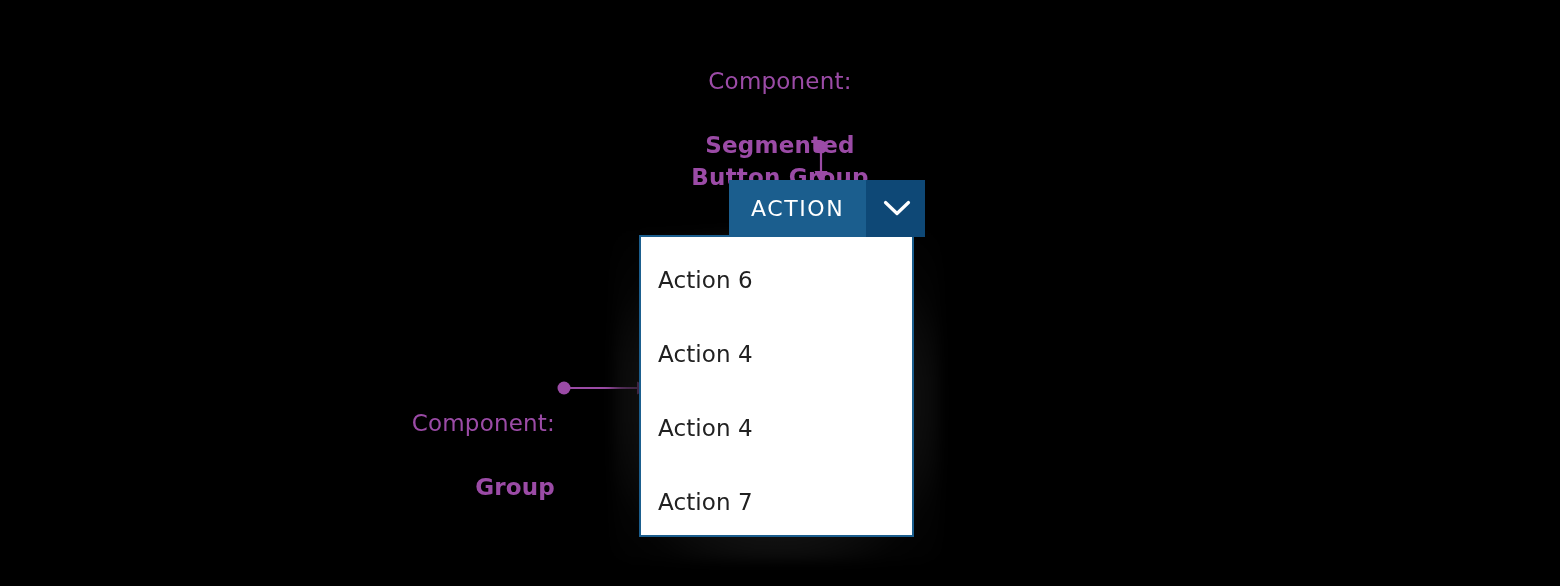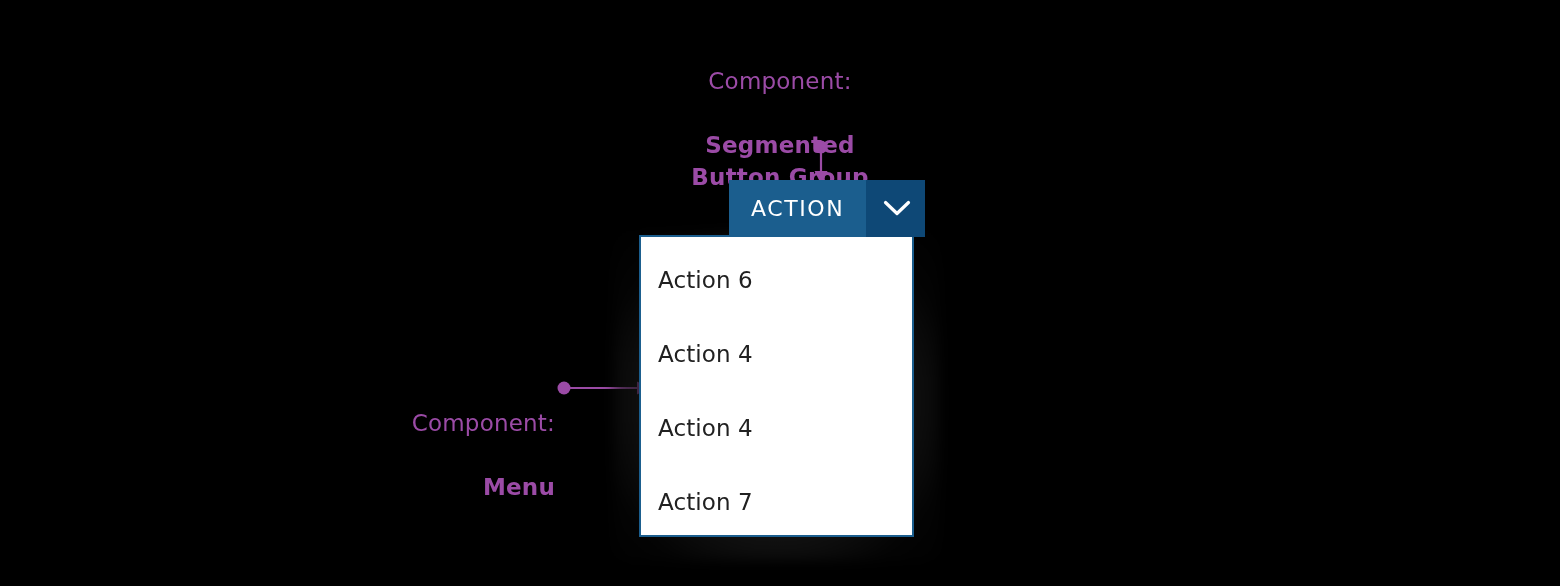--- a/index.html
+++ b/index.html
@@ -164,21 +164,21 @@
   </div>
 
   <svg class="connector-top" width="30" height="46" viewBox="0 0 30 46">
     <circle cx="15" cy="7" r="6.5" fill="#9B4BA6"></circle>
     <line x1="15" y1="7" x2="15" y2="34" stroke="#9B4BA6" stroke-width="2.2"></line>
     <polygon points="15,44 8.5,31 21.5,31" fill="#9B4BA6"></polygon>
   </svg>
 
   <div class="anno anno-left">
     <span class="line1">Component:</span>
-    <span class="line2">Menu</span>
+    <span class="line2">Group</span>
   </div>
 
   <svg class="connector-left" width="96" height="24" viewBox="0 0 96 24">
     <circle cx="8" cy="12" r="6.5" fill="#9B4BA6"></circle>
     <line x1="8" y1="12" x2="84" y2="12" stroke="#9B4BA6" stroke-width="2.2"></line>
     <polygon points="94,12 81,5.5 81,18.5" fill="#9B4BA6"></polygon>
   </svg>
 
   <div class="menu-wrap">
     <div class="menu-shadow"></div>

